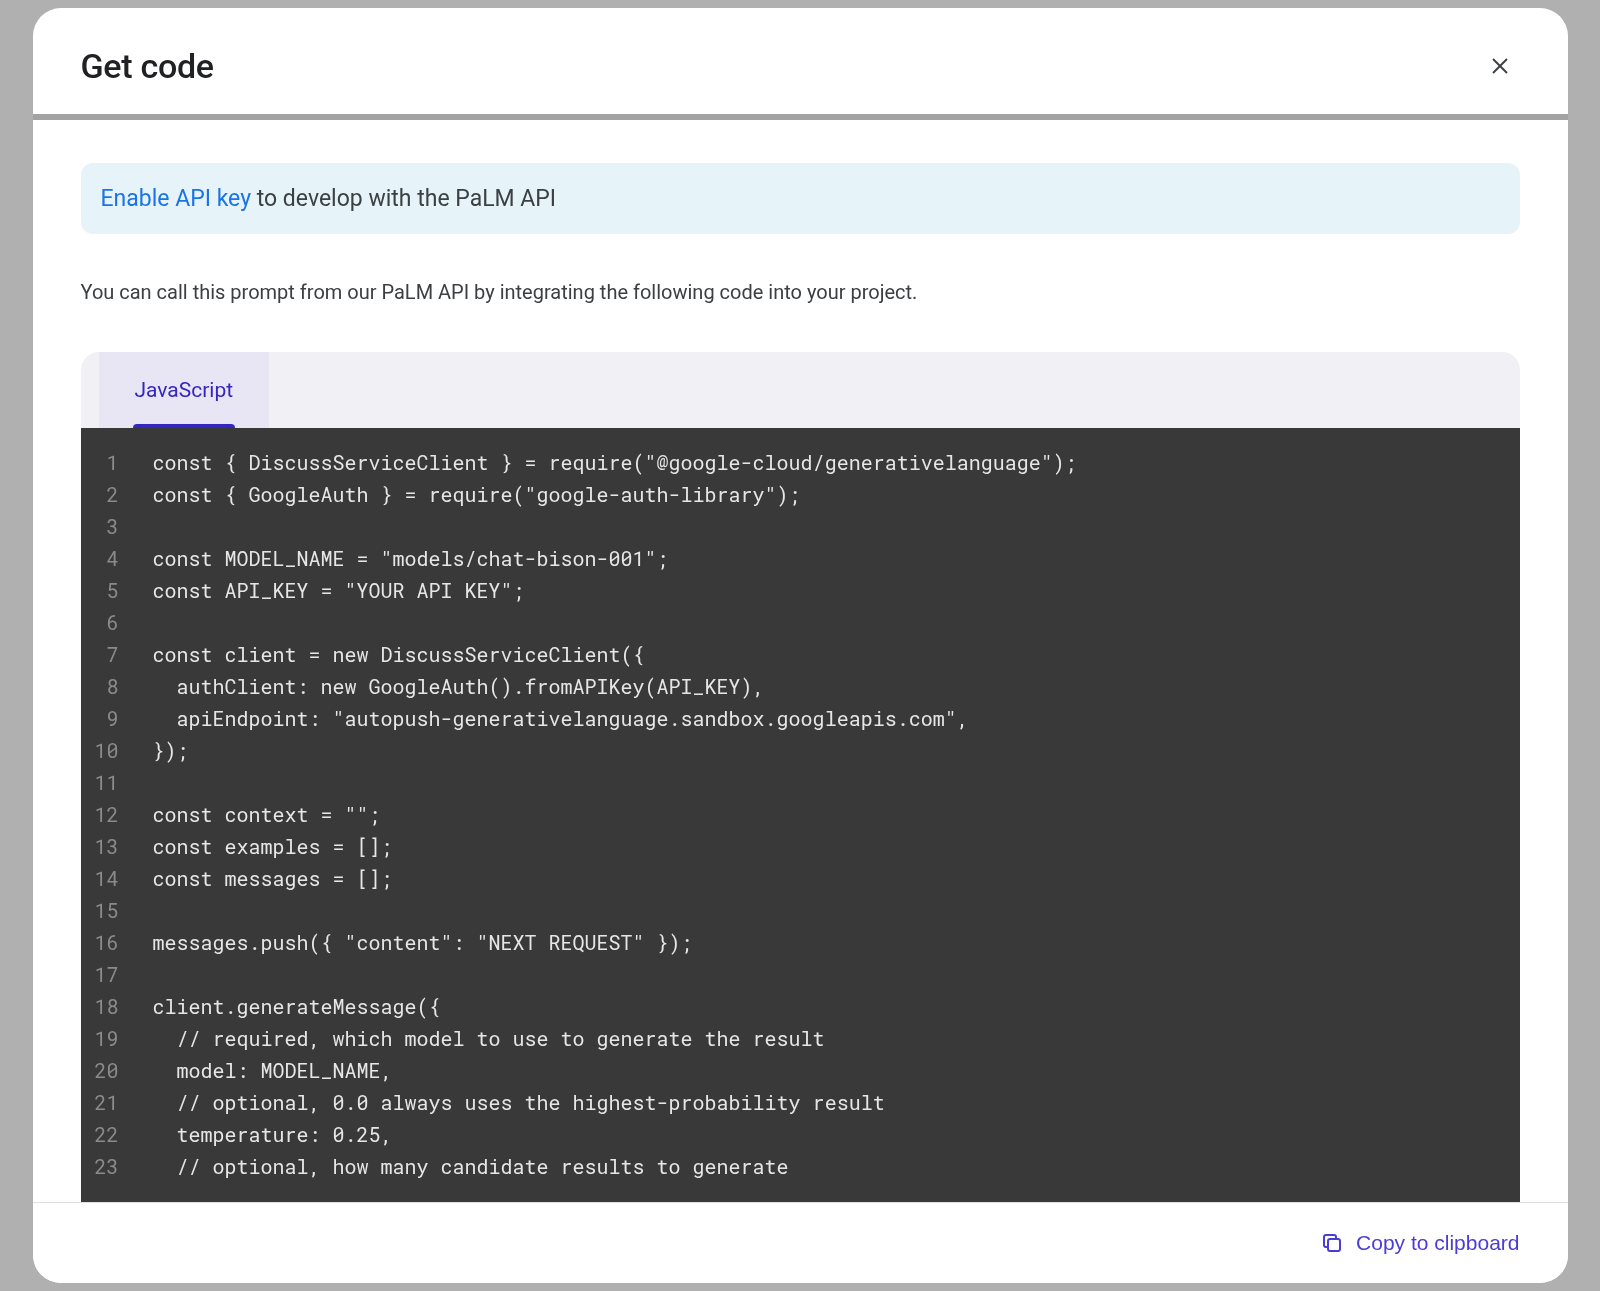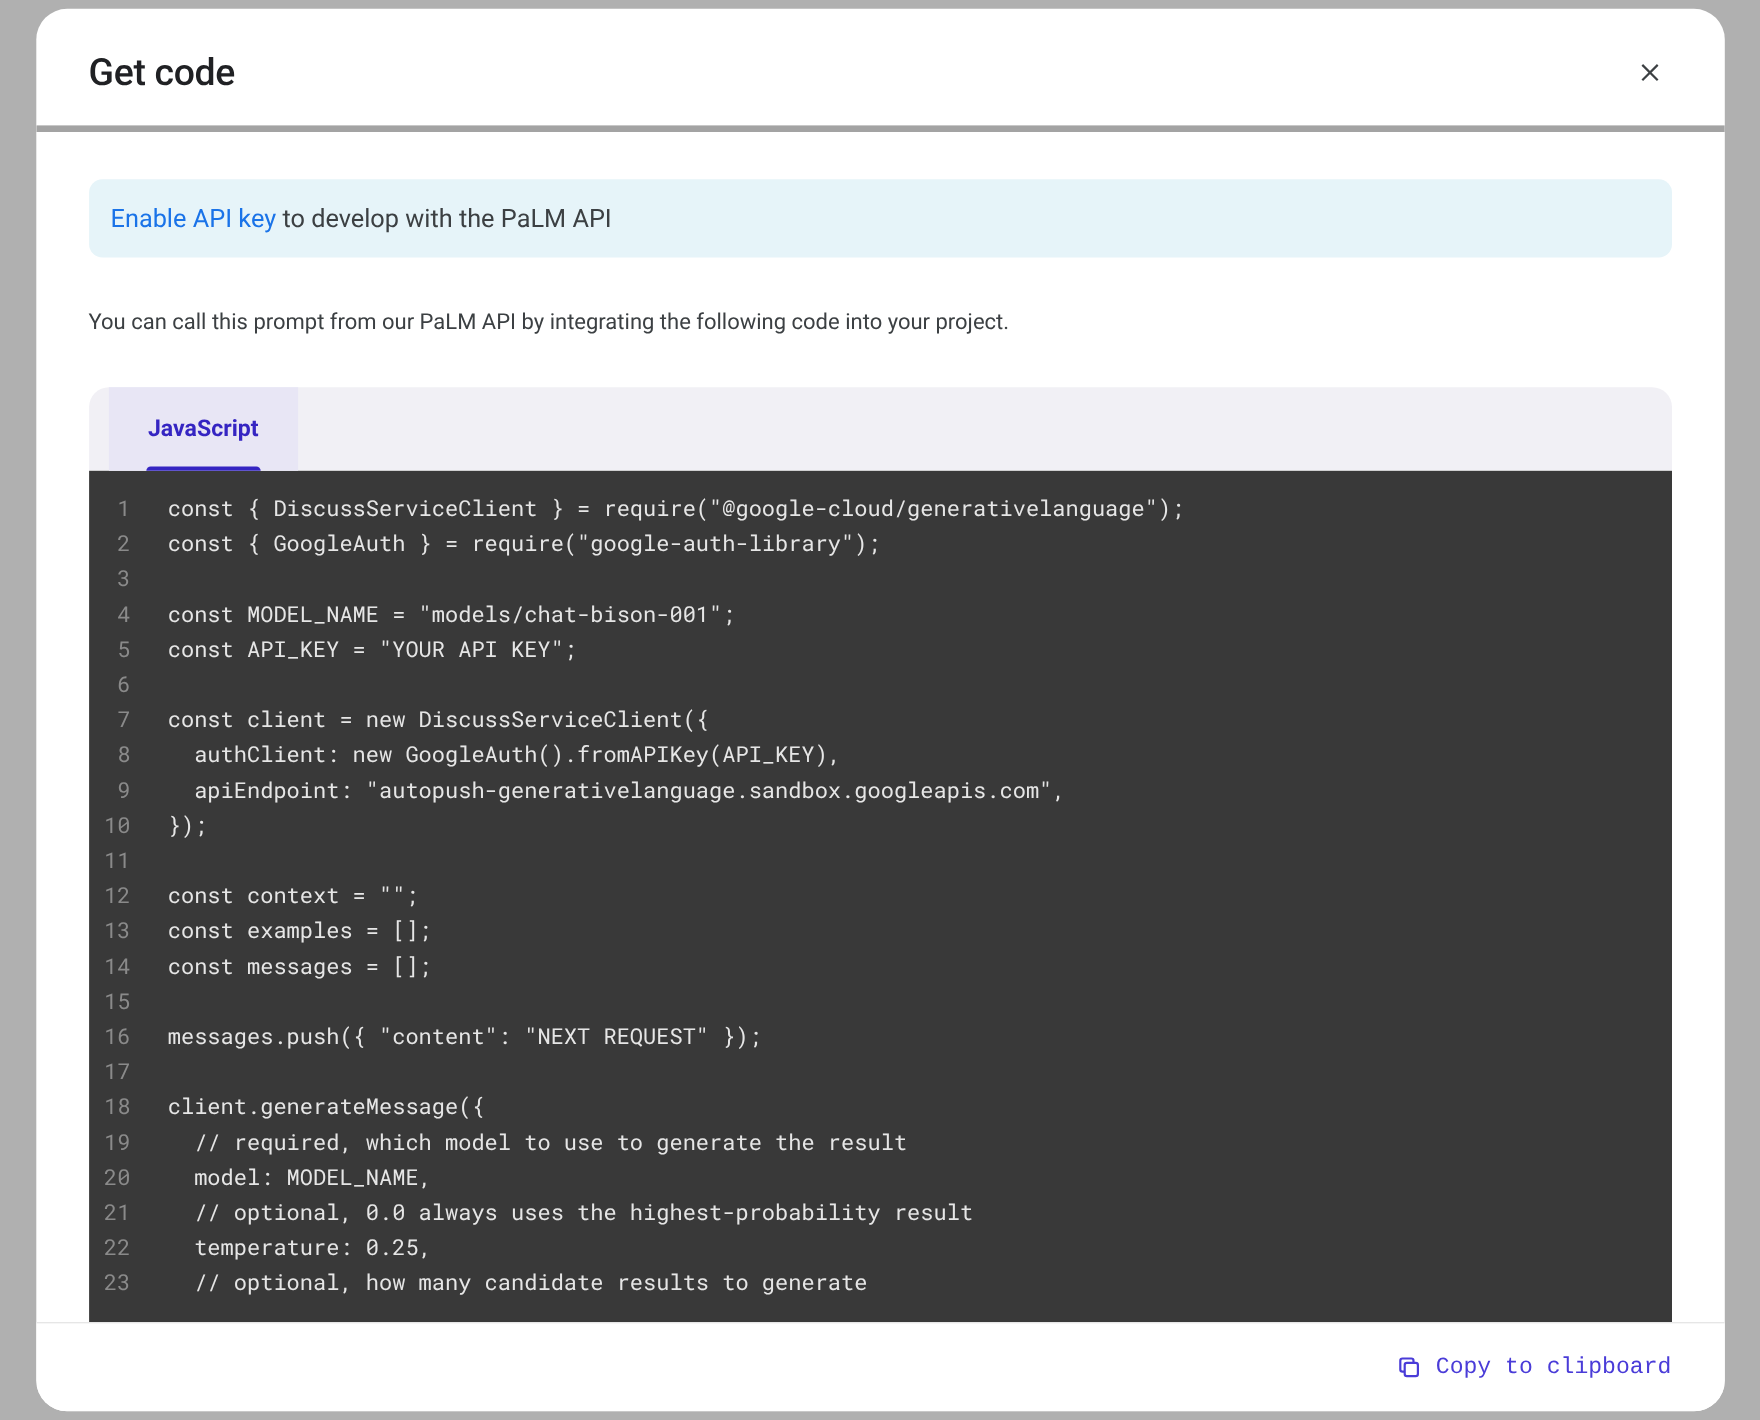--- a/index.html
+++ b/index.html
@@ -91,21 +91,21 @@
       color: #5f6368;
       cursor: pointer;
       background: none;
       border: none;
       font-family: inherit;
       position: relative;
     }
     .tab.active {
       color: #3525c2;
       background: #e8e6f5;
-      font-weight: 700;
+      font-weight: 400;
     }
     .tab.active::after {
       content: '';
       position: absolute;
       bottom: 0;
       left: 20%;
       width: 60%;
       height: 4px;
       background: #3525c2;
       border-radius: 4px 4px 0 0;
@@ -143,21 +143,21 @@
     .copy-btn {
       background: none;
       border: none;
       color: #4a3cd8;
       font-size: 21px;
       font-weight: 500;
       cursor: pointer;
       display: flex;
       align-items: center;
       gap: 12px;
-      font-family: Liberation Mono, monospace;
+      font-family: Liberation Sans, sans-serif;
     }
     .copy-btn svg {
       width: 24px;
       height: 24px;
       stroke: #4a3cd8;
       stroke-width: 2;
       fill: none;
     }
   </style>
 </head>

